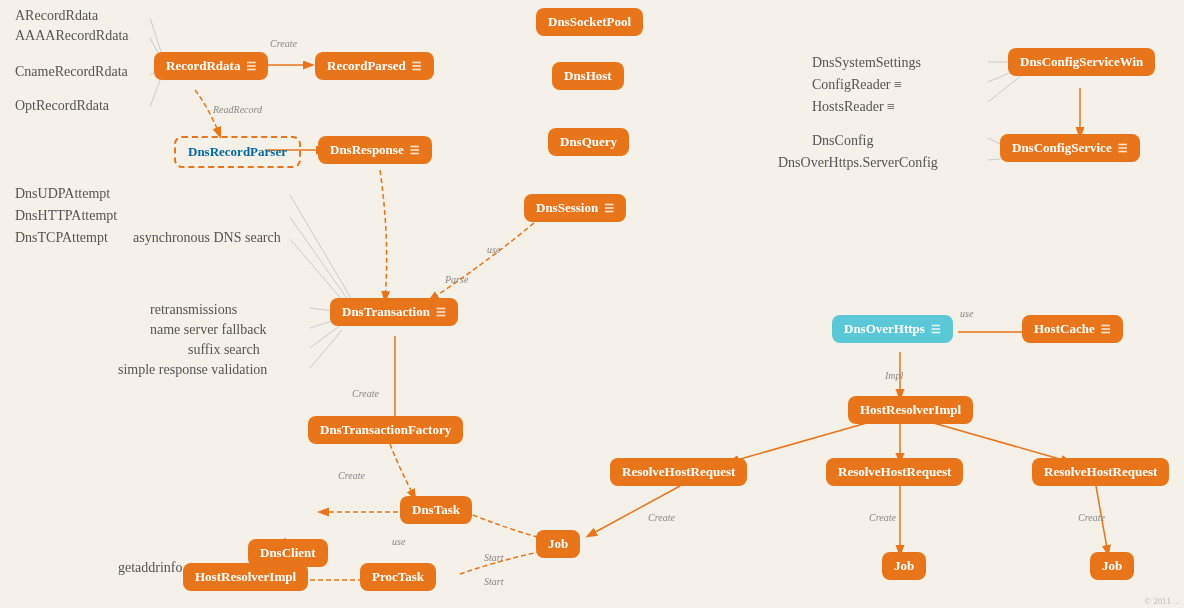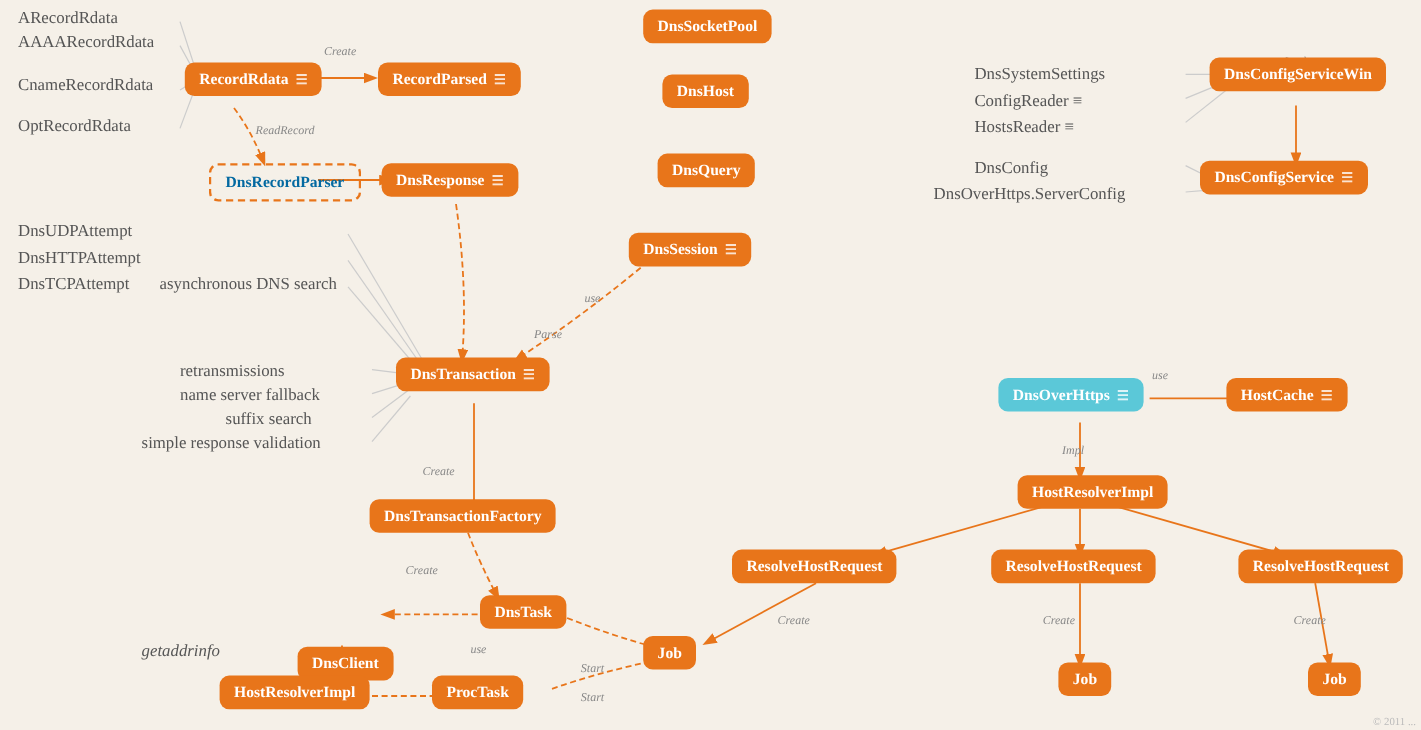--- a/index.html
+++ b/index.html
@@ -264,21 +264,21 @@
 <span class="label" style="left:15px; top:64px;">CnameRecordRdata</span>
 <span class="label" style="left:15px; top:98px;">OptRecordRdata</span>
 <span class="label" style="left:15px; top:186px;">DnsUDPAttempt</span>
 <span class="label" style="left:15px; top:208px;">DnsHTTPAttempt</span>
 <span class="label" style="left:15px; top:230px;">DnsTCPAttempt</span>
 <span class="label" style="left:133px; top:230px;">asynchronous DNS search</span>
 <span class="label" style="left:150px; top:302px;">retransmissions</span>
 <span class="label" style="left:150px; top:322px;">name server fallback</span>
 <span class="label" style="left:188px; top:342px;">suffix search</span>
 <span class="label" style="left:118px; top:362px;">simple response validation</span>
-<span class="label" style="left:118px; top:536px;font-style:italic;">getaddrinfo</span>
+<span class="label" style="left:118px; top:560px;">getaddrinfo</span>
 
 <span class="edge-label" style="left:270px; top:38px;">Create</span>
 <span class="edge-label" style="left:213px; top:104px;">ReadRecord</span>
 <span class="edge-label" style="left:487px; top:244px;">use</span>
 <span class="edge-label" style="left:445px; top:274px;">Parse</span>
 <span class="edge-label" style="left:352px; top:388px;">Create</span>
 <span class="edge-label" style="left:338px; top:470px;">Create</span>
 <span class="edge-label" style="left:392px; top:536px;">use</span>
 <span class="edge-label" style="left:484px; top:552px;">Start</span>
 <span class="edge-label" style="left:484px; top:576px;">Start</span>

